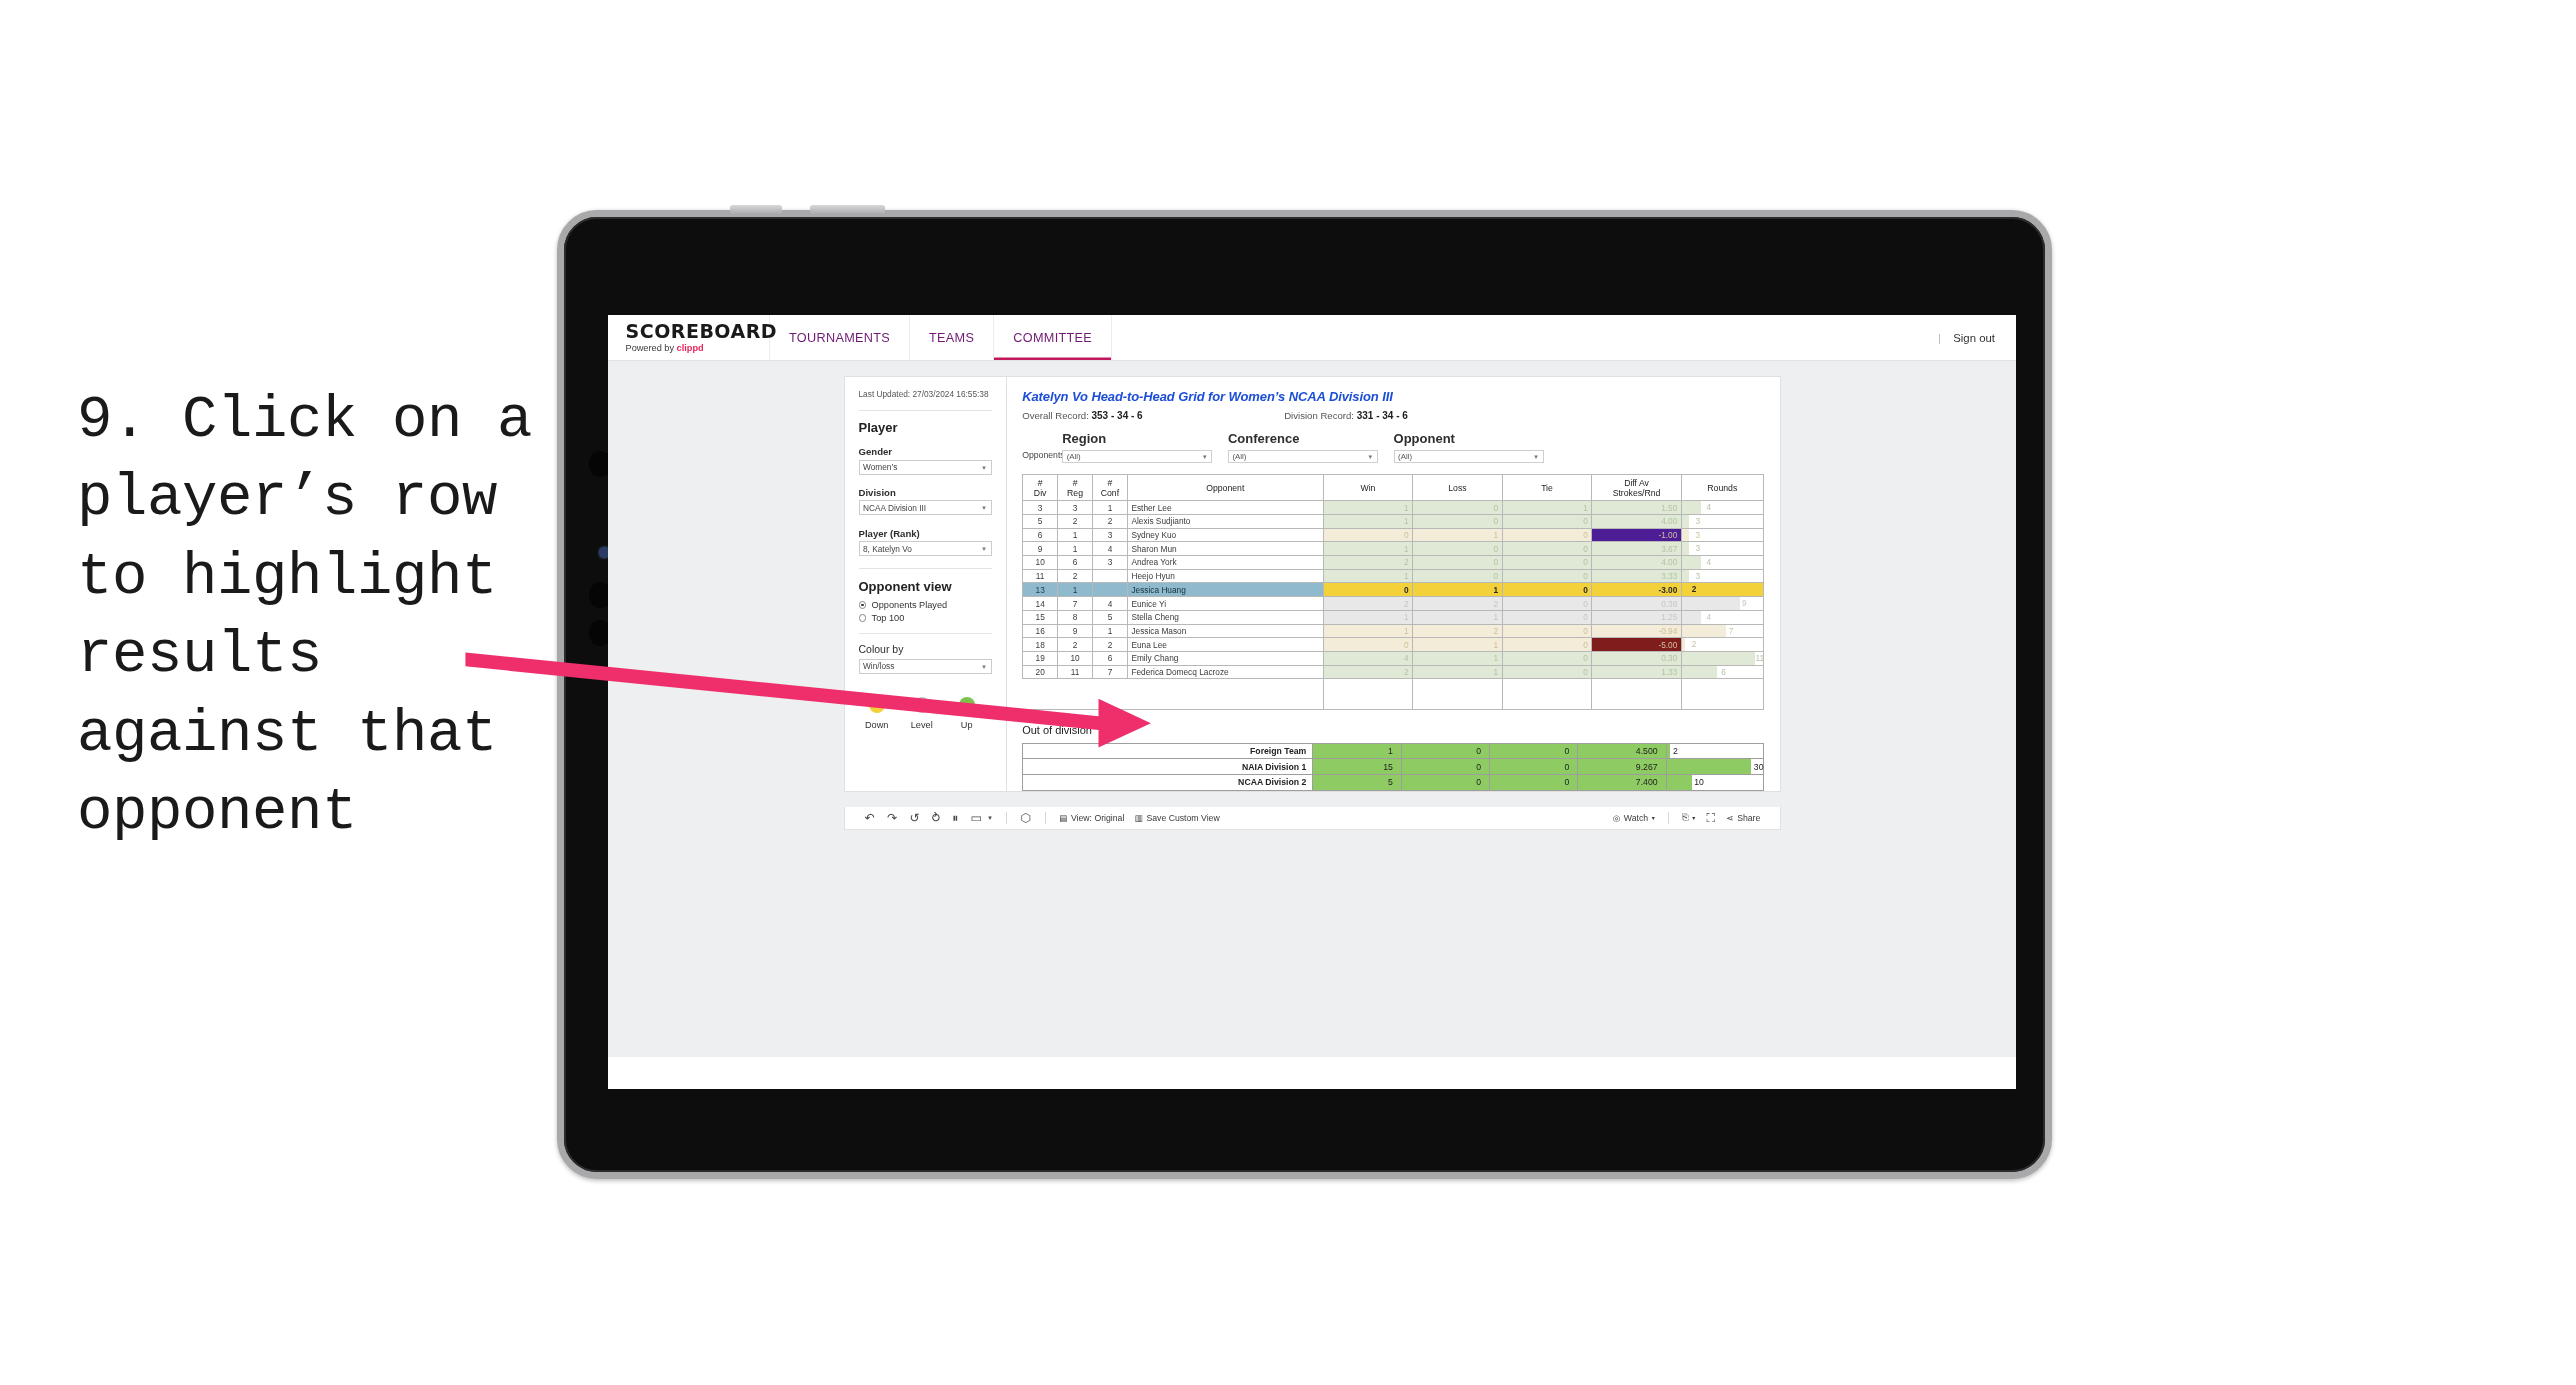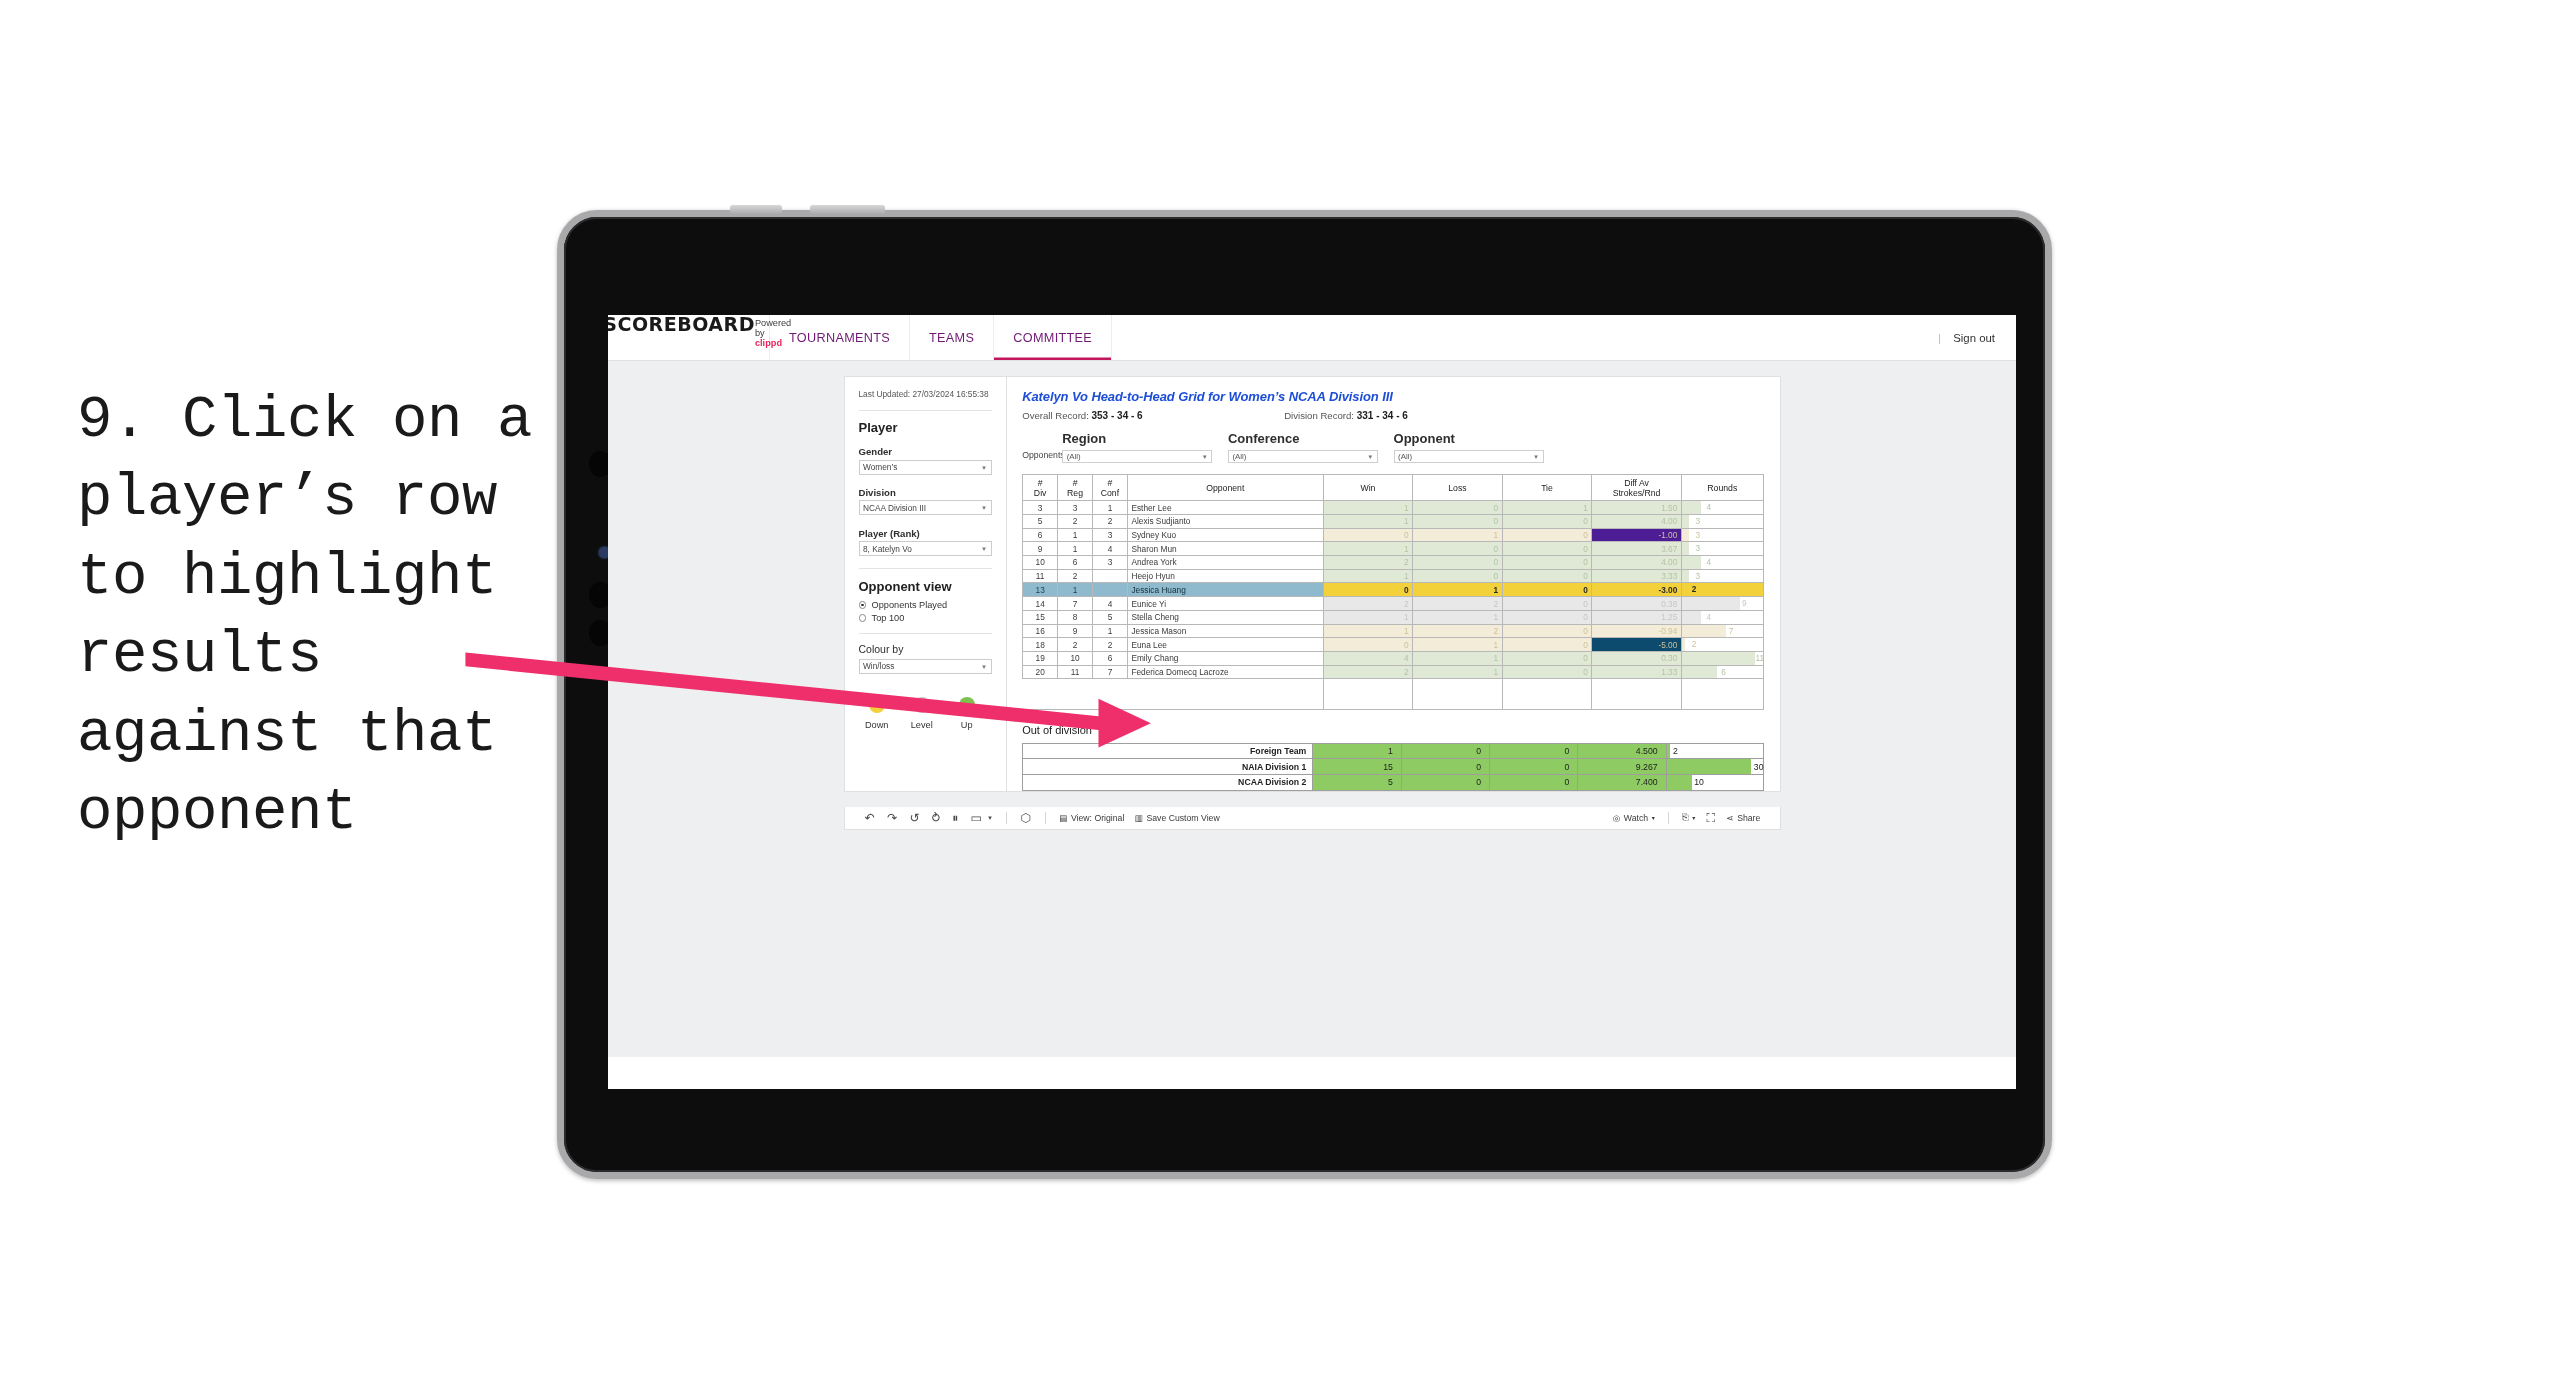--- a/index.html
+++ b/index.html
@@ -62,21 +62,21 @@
     width: 1408px; height: 774px;
     background: #ffffff;
     overflow: hidden;
   }
 
   
   .topnav {
     height: 46px; background:#fff; display:flex; align-items:stretch;
     border-bottom: 0.9px solid #e2e2e2;
   }
-  .brand { width: 162px; display:flex; flex-direction:row; justify-content:center;
+  .brand { width: 162px; display:flex; flex-direction:column; justify-content:center;
            padding-left: 17.5px; border-right:0.9px solid #ededed; }
   .brand-title {
     font-family: "DejaVu Sans", sans-serif;
     font-weight: 800; font-size: 19px; letter-spacing: 0.5px; color:#1a1a1a;
     line-height:1;
   }
   .brand-sub { font-size: 9.2px; color:#3b3b3b; margin-top:2.6px; }
   .brand-sub b { color:#e8255c; font-weight:700; }
   .nav-item {
     display:flex; align-items:center; padding: 0 19px;
@@ -441,21 +441,21 @@
                     <td class="c-rounds"><span class="rbar" style="width: 54%; background: rgb(243, 236, 216);"></span><span class="rtxt" style="margin-left: 54%; color: rgb(207, 193, 154);">7</span></td>
                   </tr>
                   <tr>
                     <td class="c-num">18</td>
                     <td class="c-num">2</td>
                     <td class="c-num">2</td>
                     <td class="c-opp">Euna Lee</td>
                     <td class="c-val" style="background: rgb(243, 236, 216); color: rgb(207, 193, 154);">0</td>
                     <td class="c-val" style="background: rgb(243, 236, 216); color: rgb(207, 193, 154);">1</td>
                     <td class="c-val" style="background: rgb(243, 236, 216); color: rgb(207, 193, 154);">0</td>
-                    <td class="c-val" style="background: #0c4a6e; color: rgb(207, 193, 154);">-5.00</td>
+                    <td class="c-val" style="background: #7f1d1d; color: rgb(207, 193, 154);">-5.00</td>
                     <td class="c-rounds"><span class="rbar" style="width: 4%; background: rgb(243, 236, 216);"></span><span class="rtxt" style="margin-left: 4%; color: rgb(207, 193, 154);">2</span></td>
                   </tr>
                   <tr>
                     <td class="c-num">19</td>
                     <td class="c-num">10</td>
                     <td class="c-num">6</td>
                     <td class="c-opp">Emily Chang</td>
                     <td class="c-val" style="background: rgb(223, 233, 213); color: rgb(179, 196, 165);">4</td>
                     <td class="c-val" style="background: rgb(223, 233, 213); color: rgb(179, 196, 165);">1</td>
                     <td class="c-val" style="background: rgb(223, 233, 213); color: rgb(179, 196, 165);">0</td>

